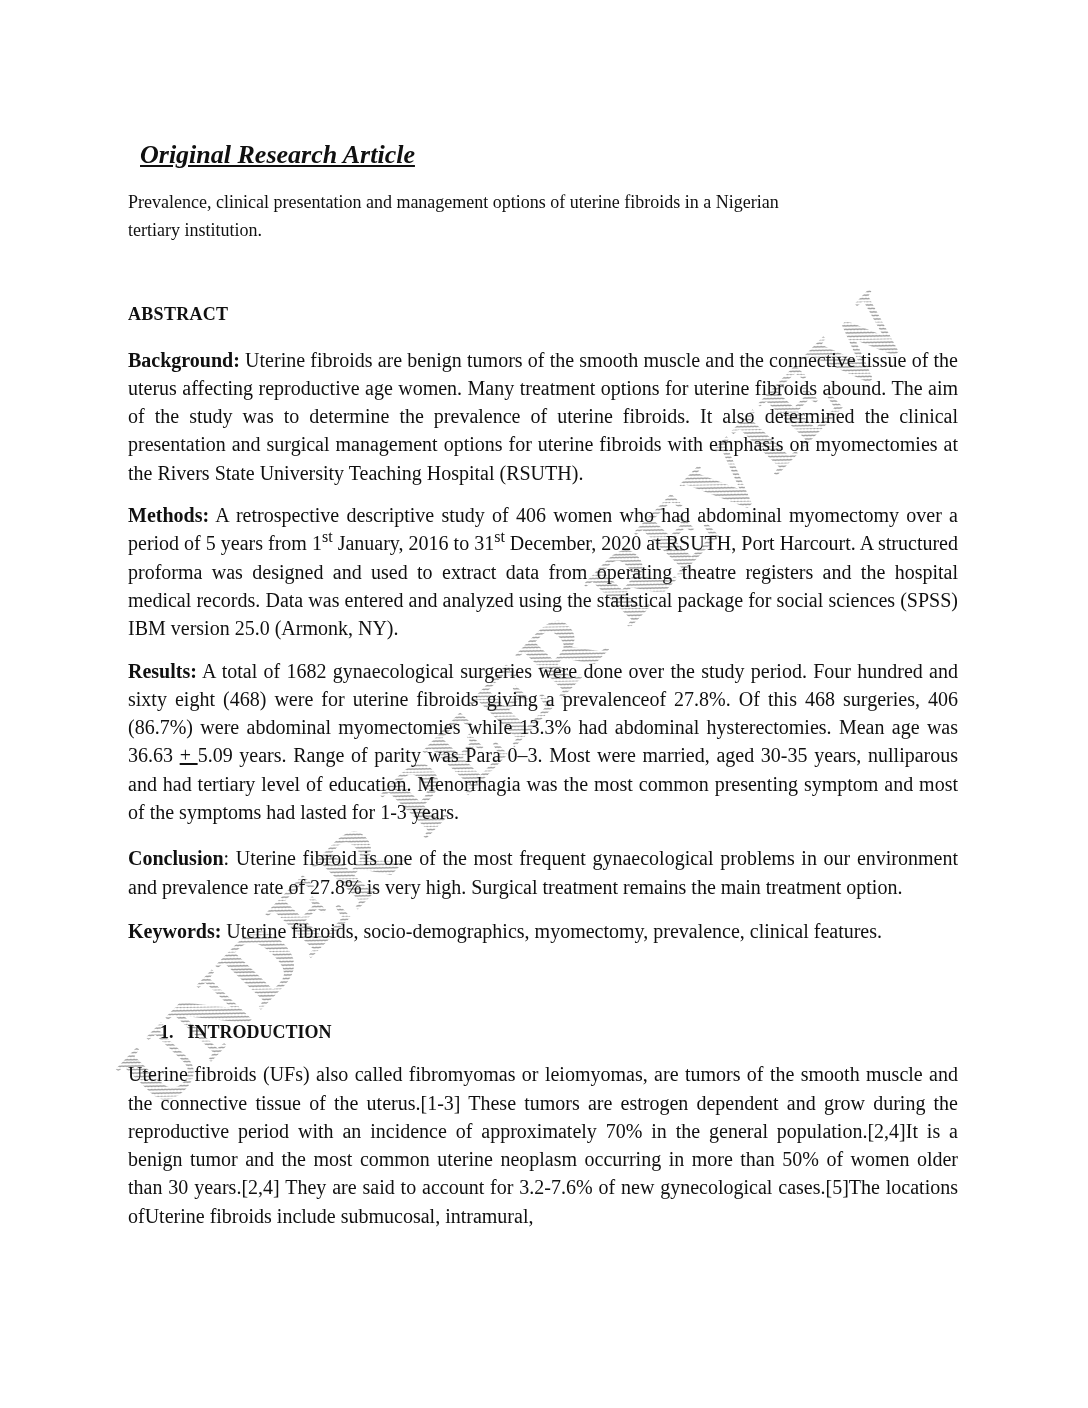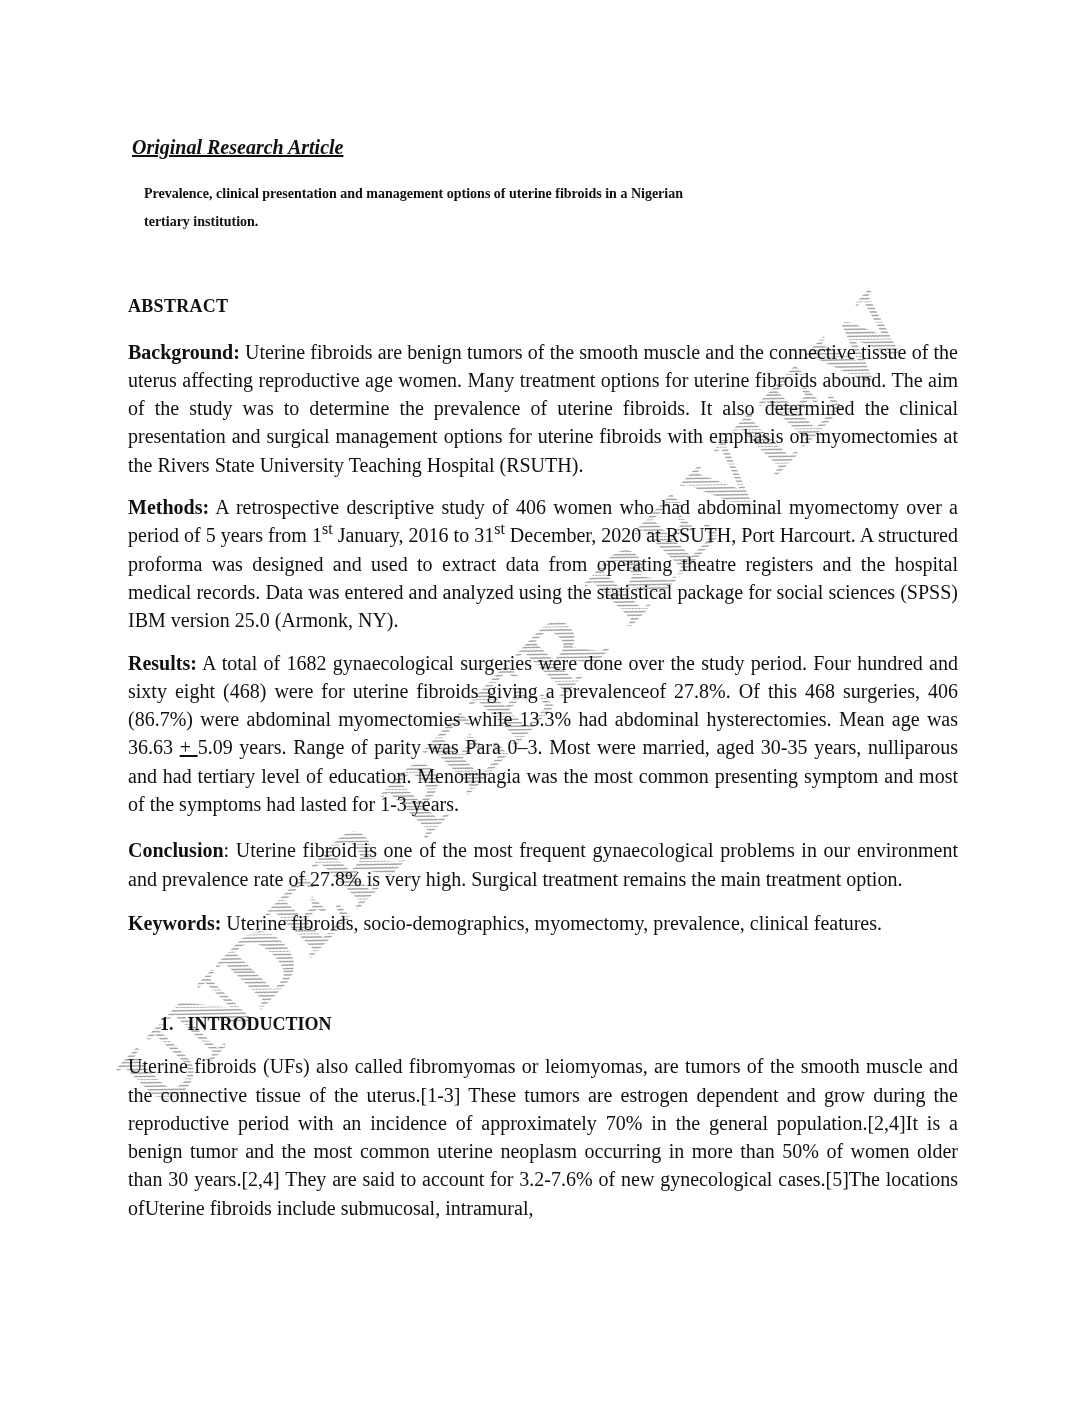--- a/index.html
+++ b/index.html
@@ -46,33 +46,33 @@
   .content {
     position: absolute;
     left: 128px;
     top: 0;
     width: 830px;
     padding-top: 131px;
     z-index: 1;
   }
 
   .article-type {
-    margin: 4px;
-    font-size: 20px;
+    margin: 12px;
+    font-size: 26px;
     line-height: 24px;
     font-weight: bold;
     font-style: italic;
     text-decoration: underline;
   }
 
   .title {
-    margin: 21px 0 0 16px;
-    font-size: 14px;
+    margin: 21px 0 0 0;
+    font-size: 18px;
     line-height: 28.3px;
-    font-weight: bold;
+    font-weight: normal;
   }
 
   .section-heading {
     margin: 0;
     font-size: 18px;
     line-height: 24px;
     font-weight: bold;
   }
   .abstract-heading { margin-top: 57px; letter-spacing: 0.3px; }
 

